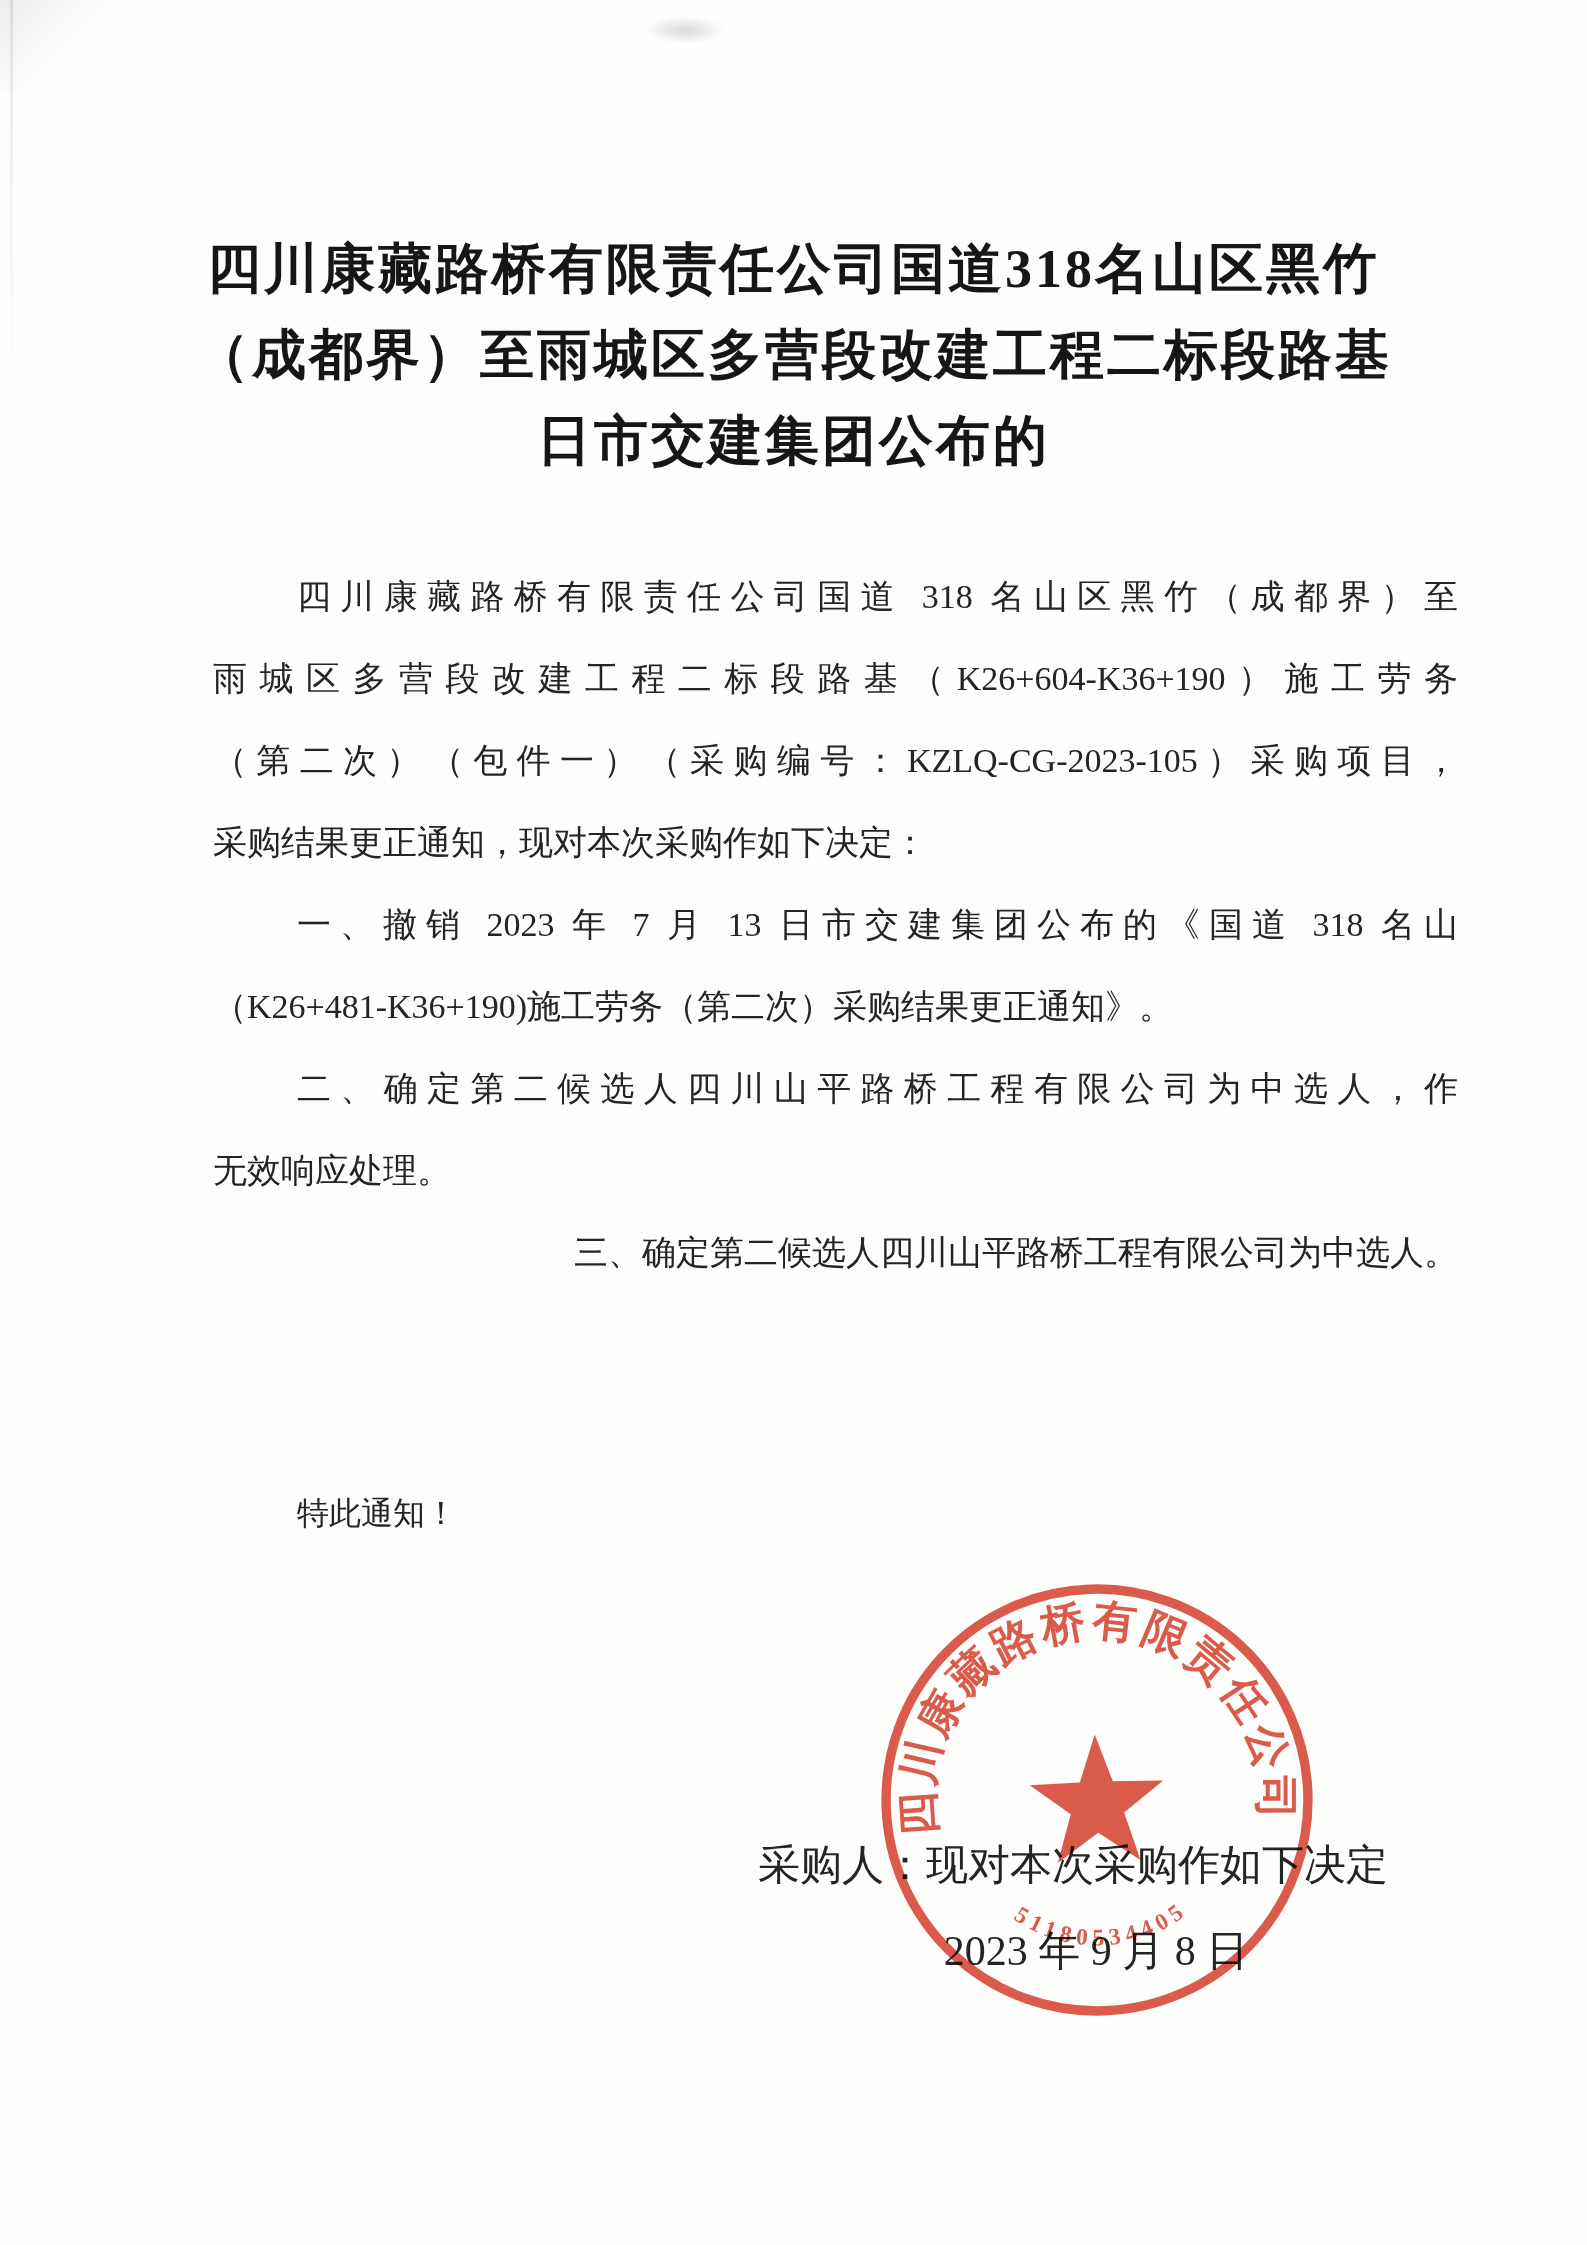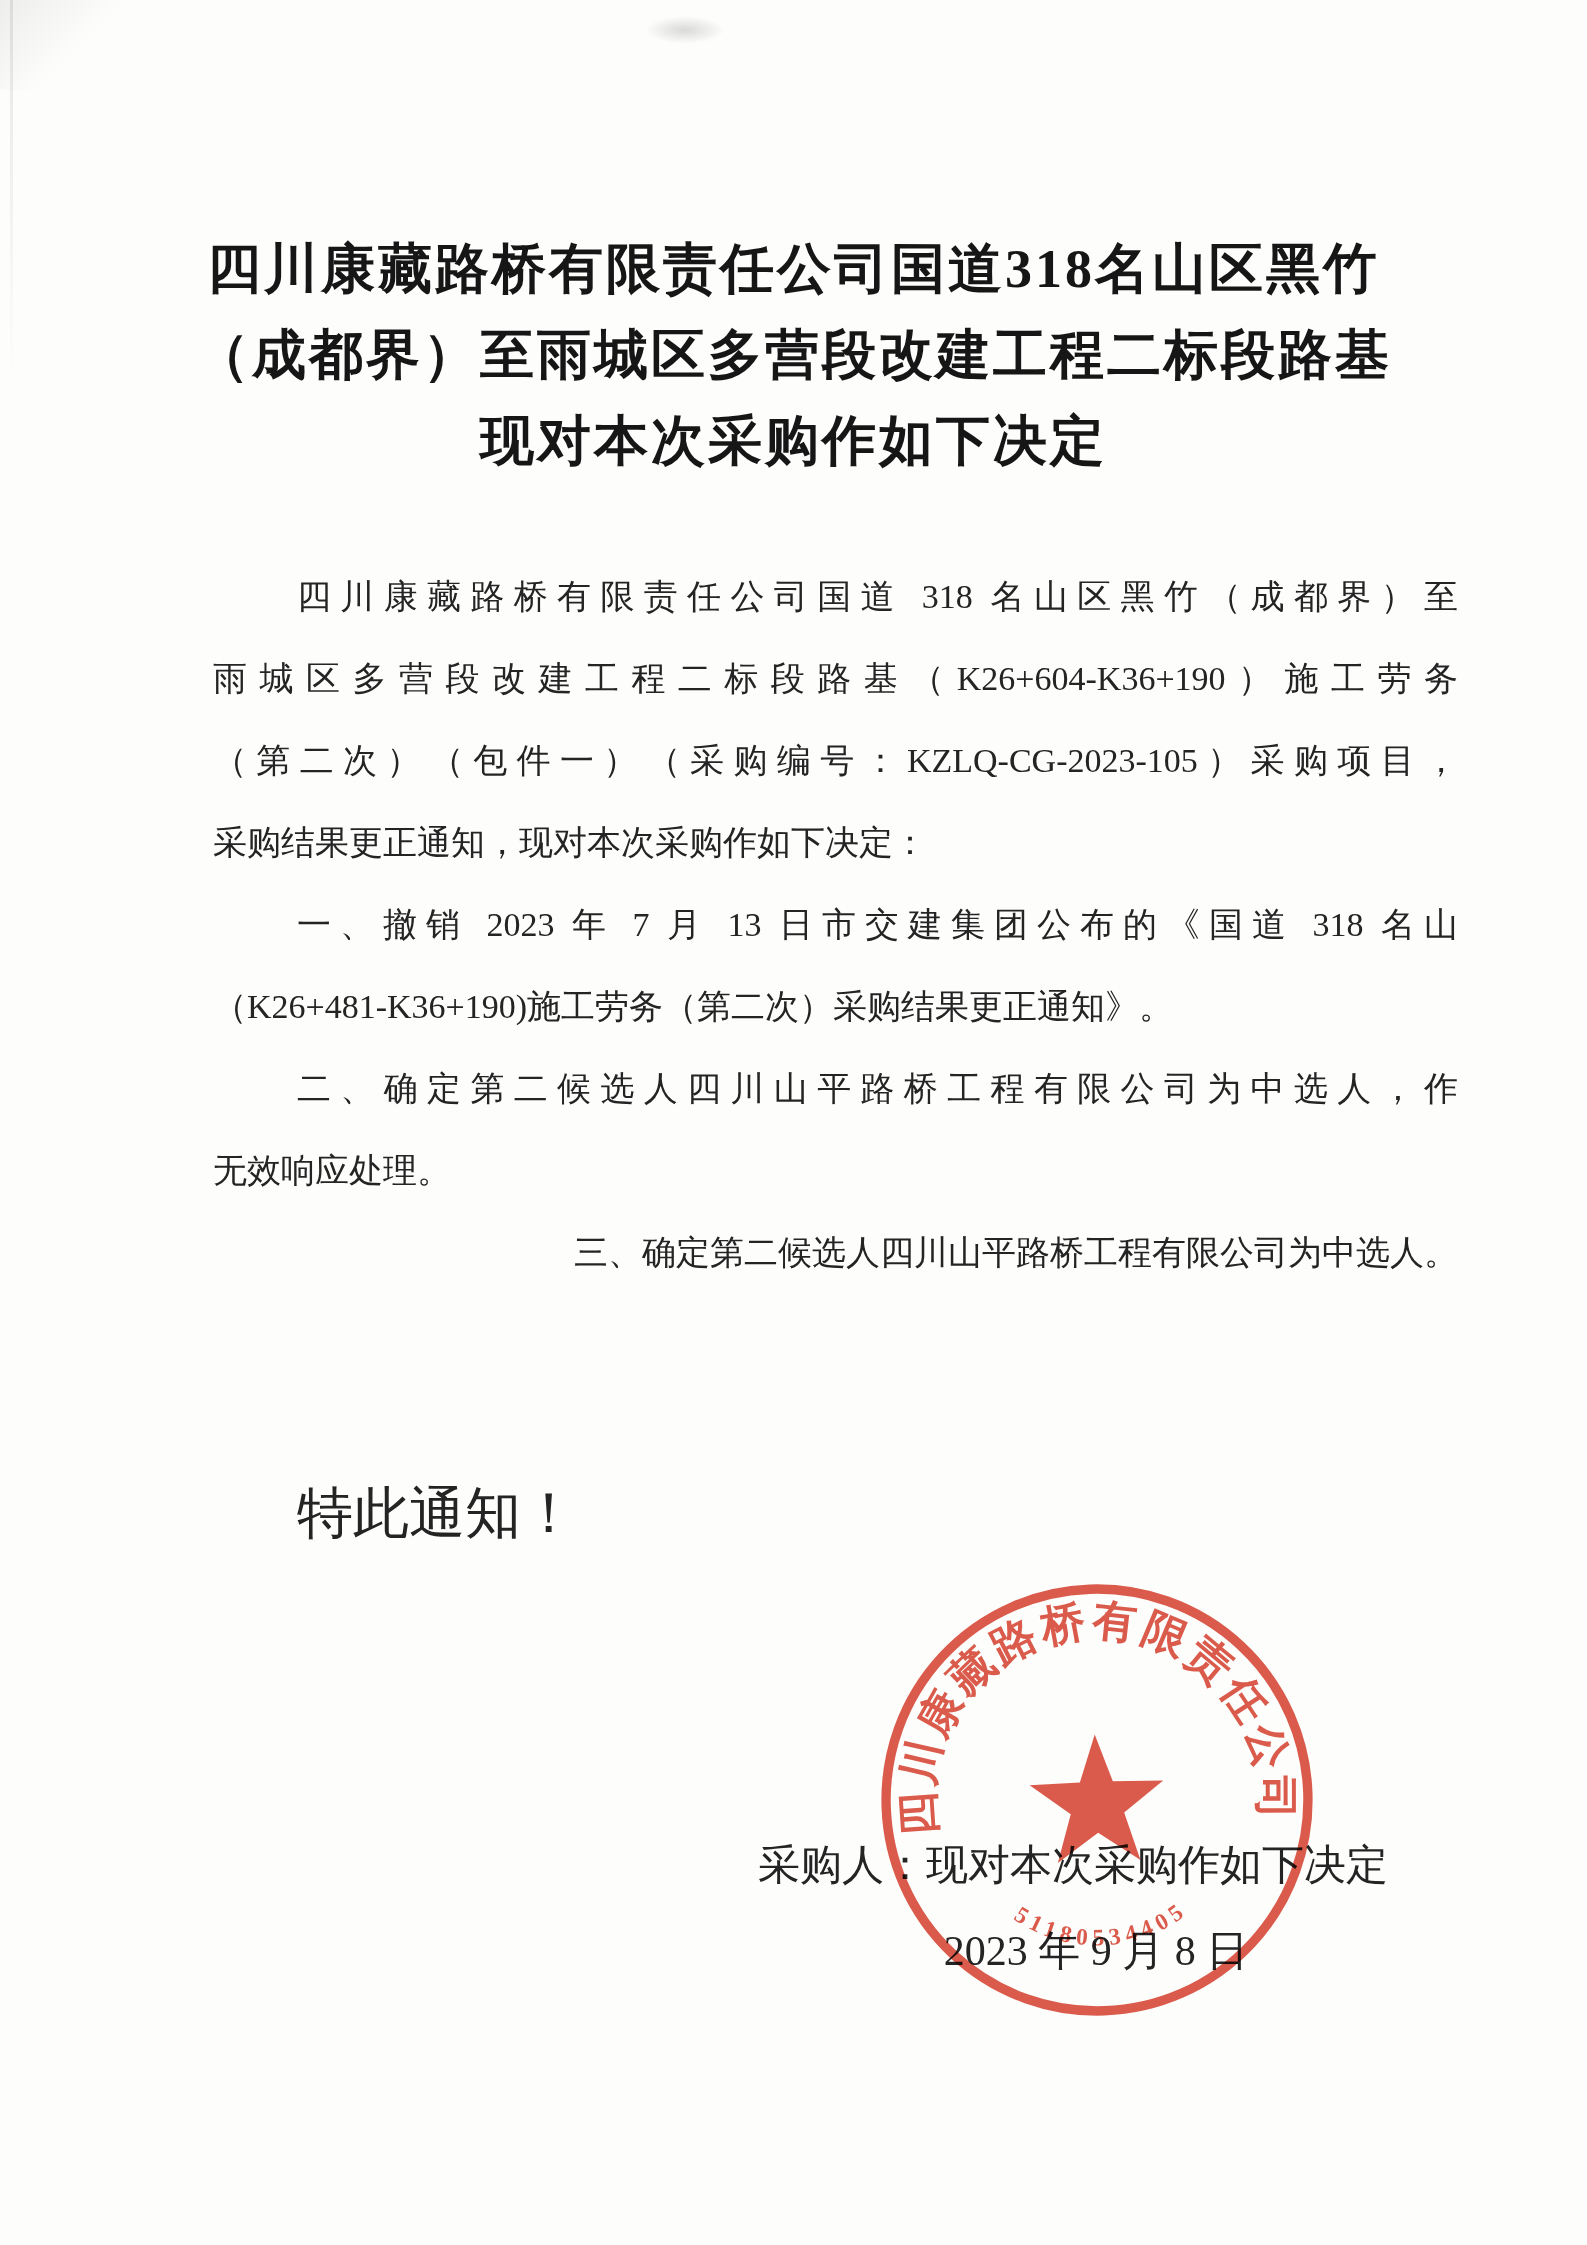--- a/index.html
+++ b/index.html
@@ -39,21 +39,21 @@
   .body-block{
     position:absolute;top:556px;left:213px;width:1245px;
     font-size:34px;line-height:82px;
     color:#242424;
   }
   .line{height:82px;white-space:nowrap;}
   .line.full{white-space:normal;text-align:justify;text-align-last:justify;}
   .line.indent{text-indent:84px;text-align:right;}
   .closing{
     position:absolute;top:1472px;left:213px;width:1245px;
-    font-size:56px;line-height:82px;text-indent:84px;color:#242424;
+    font-size:32px;line-height:82px;text-indent:84px;color:#242424;
   }
   .sig-line{
     position:absolute;top:1834px;left:758px;width:700px;
     font-size:42px;line-height:62px;color:#242424;white-space:nowrap;
   }
   .date-line{
     position:absolute;top:1920px;left:758px;width:676px;
     text-align:center;
     font-size:42px;line-height:62px;color:#242424;white-space:nowrap;
   }
@@ -75,21 +75,21 @@
 
 <div class="page">
 
   <div class="corner-shade"></div>
   <div class="edge-line"></div>
   <div class="smudge"></div>
 
   <div class="title-block">
     <div>四川康藏路桥有限责任公司国道318名山区黑竹</div>
     <div>（成都界）至雨城区多营段改建工程二标段路基</div>
-    <div>现对本次采购作如下决定</div>
+    <div>日市交建集团公布的</div>
   </div>
 
   <div class="body-block">
     <div class="line indent full">四川康藏路桥有限责任公司国道 318 名山区黑竹（成都界）至</div>
     <div class="line full">雨城区多营段改建工程二标段路基（K26+604-K36+190）施工劳务</div>
     <div class="line full">（第二次）（包件一）（采购编号：KZLQ-CG-2023-105）采购项目，</div>
     <div class="line">采购结果更正通知，现对本次采购作如下决定：</div>
     <div class="line indent full">一、撤销 2023 年 7 月 13 日市交建集团公布的《国道 318 名山</div>
     <div class="line">（K26+481-K36+190)施工劳务（第二次）采购结果更正通知》。</div>
     <div class="line indent full">二、确定第二候选人四川山平路桥工程有限公司为中选人，作</div>

